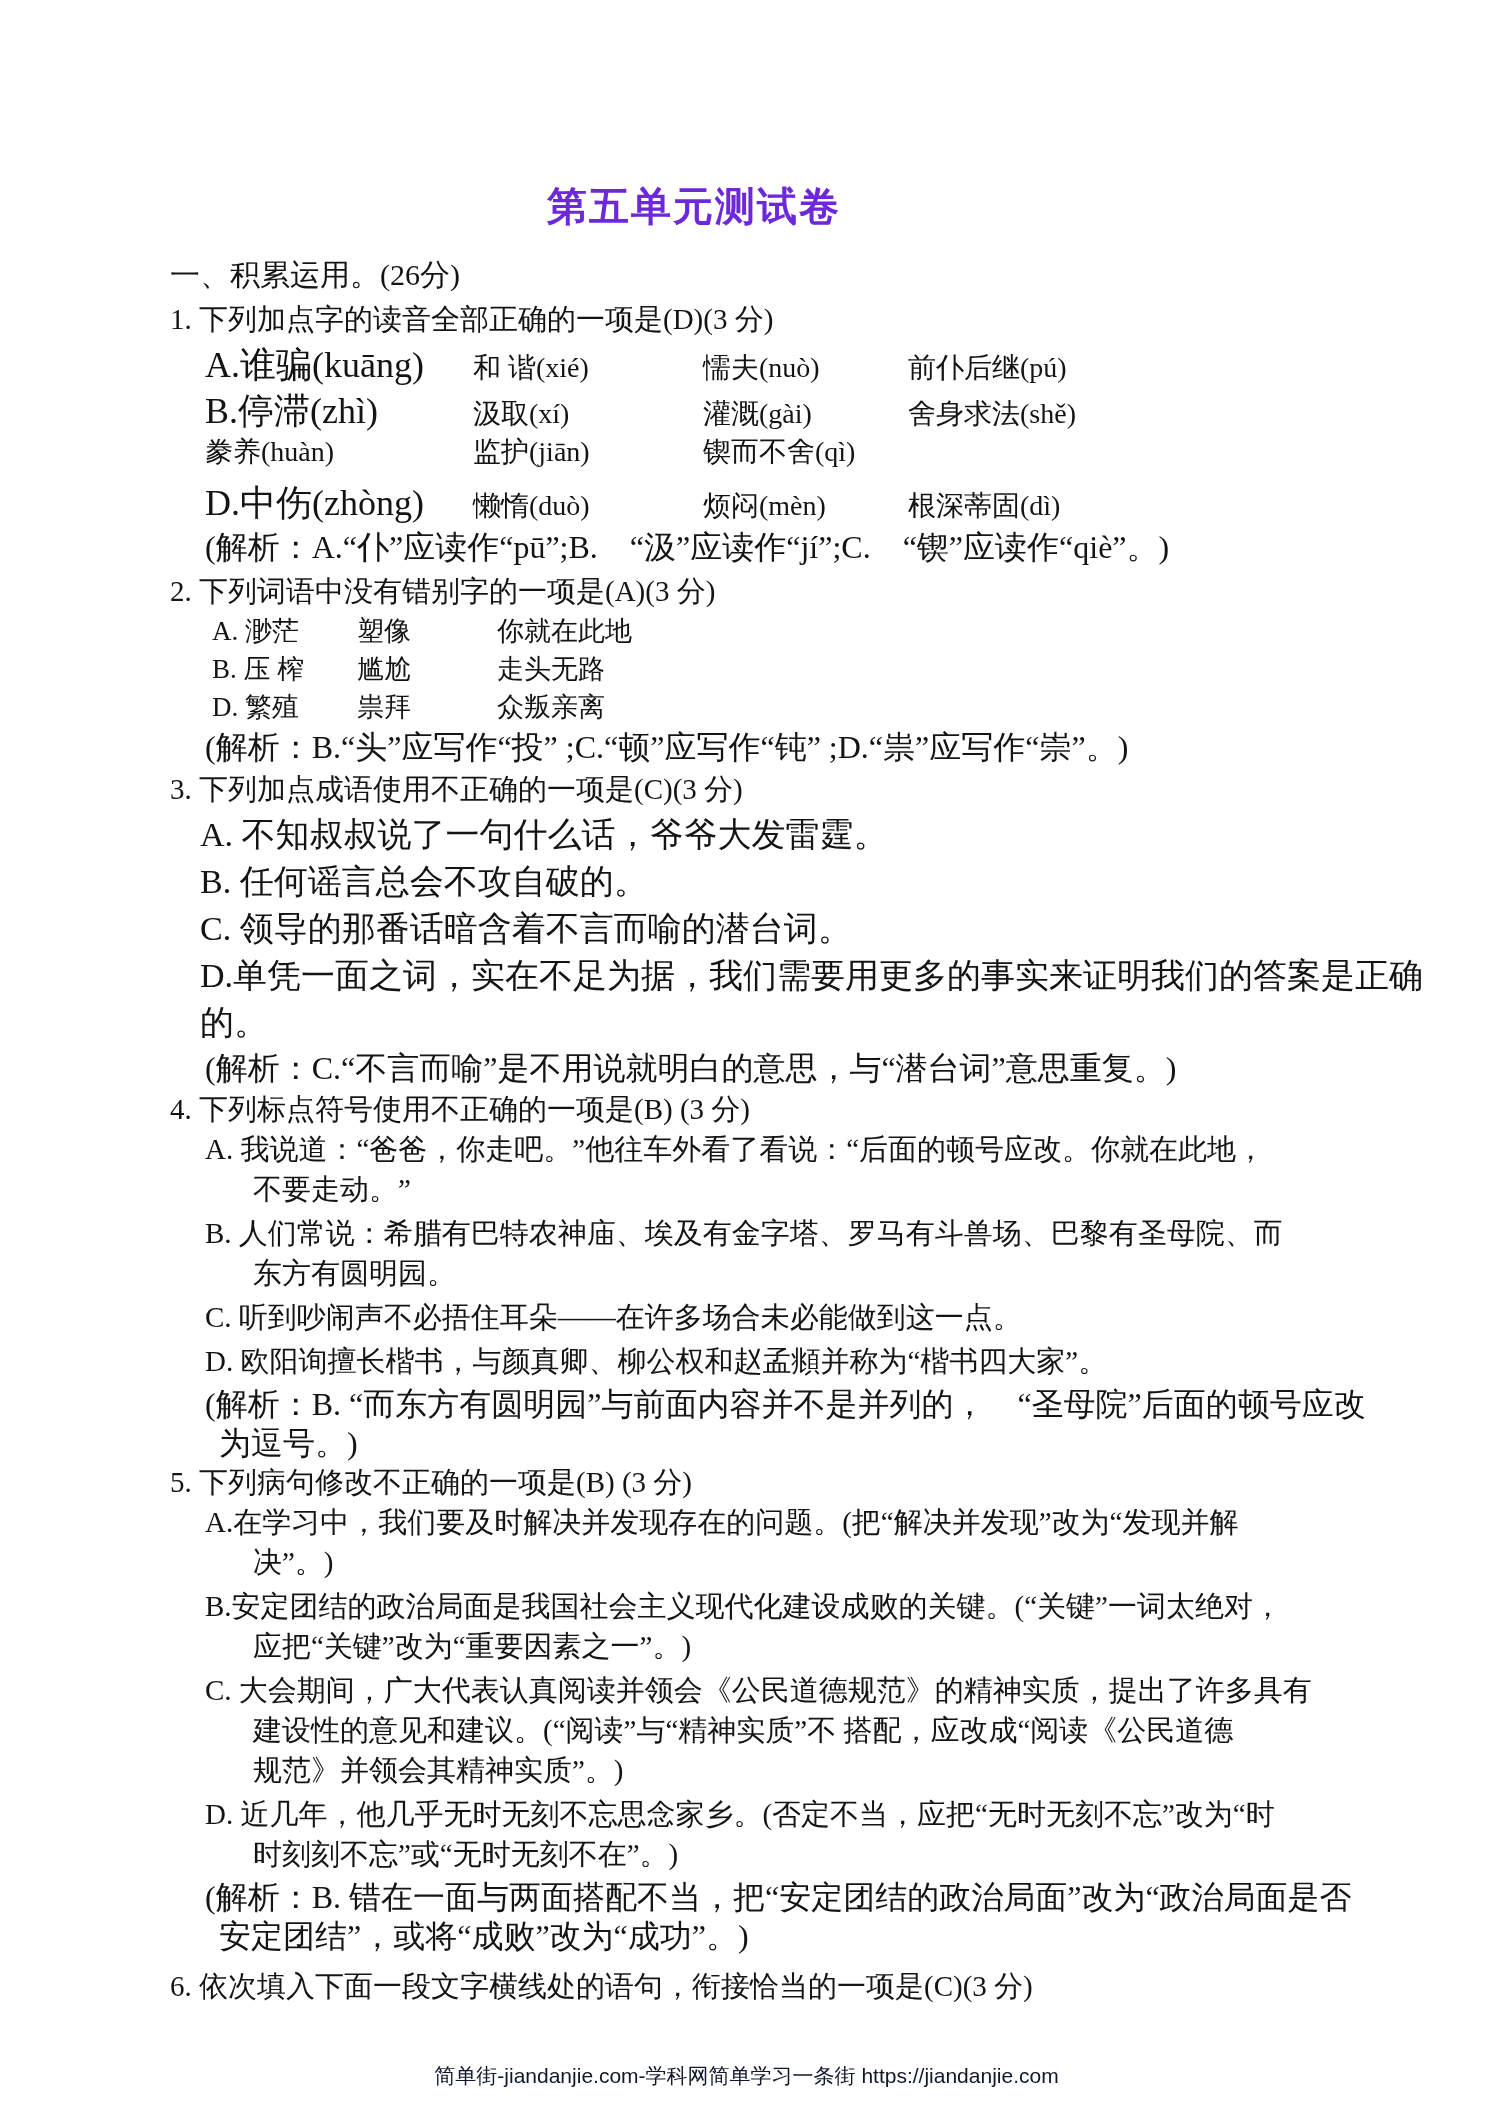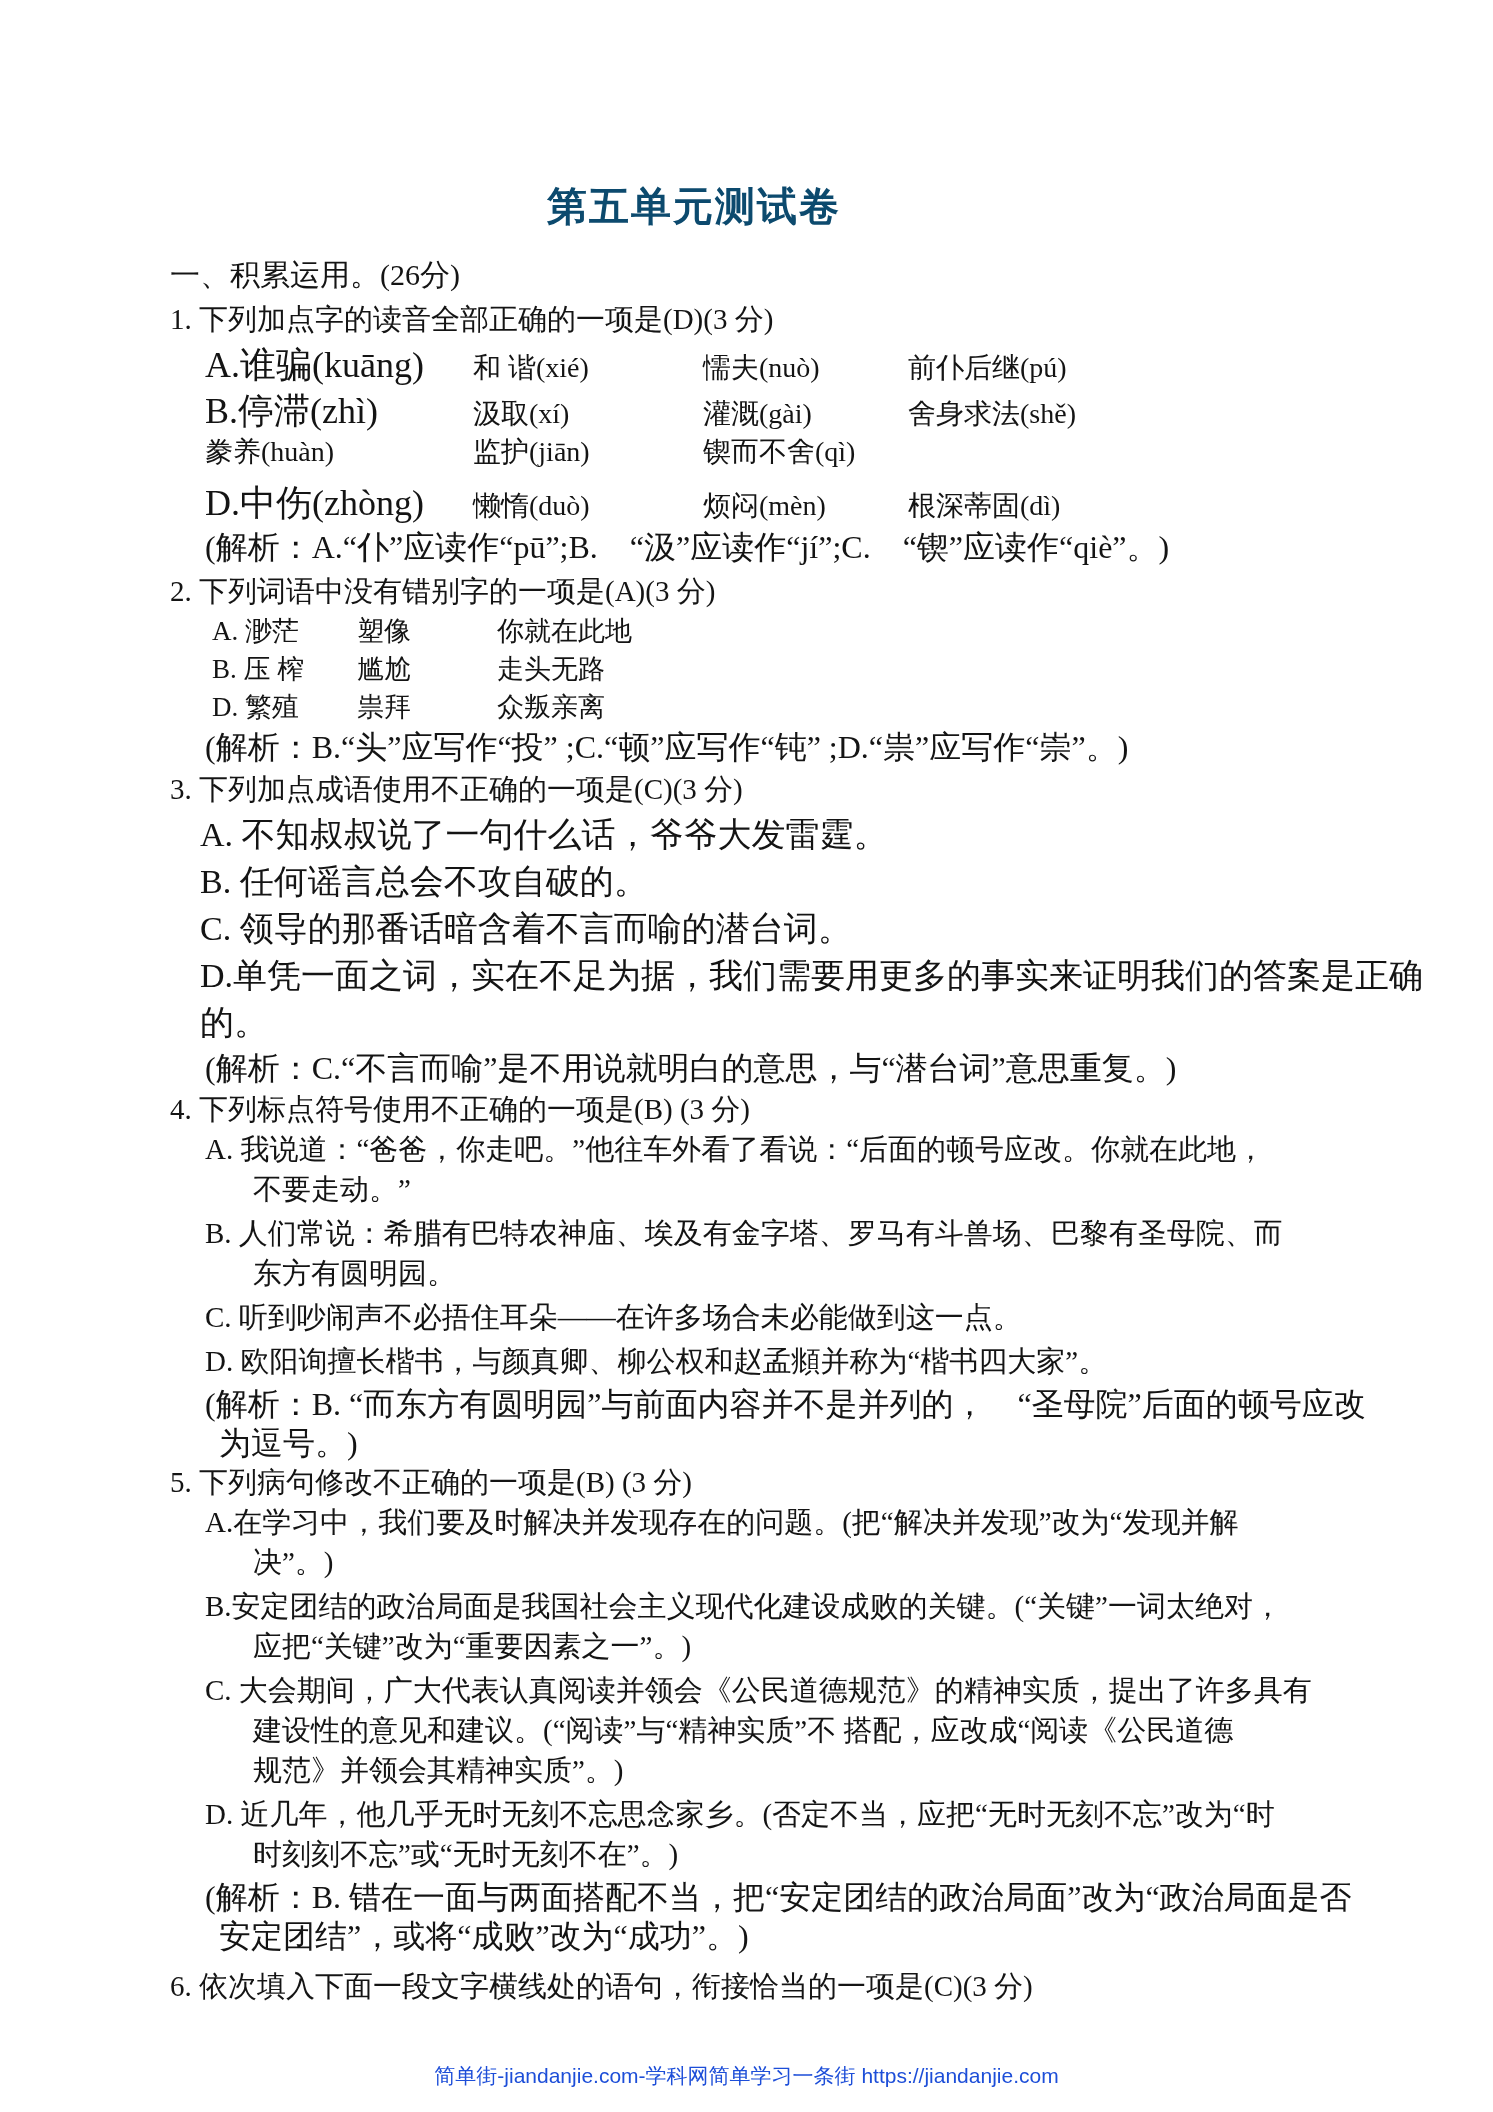--- a/index.html
+++ b/index.html
@@ -80,30 +80,30 @@
     text-indent:-48px;
     white-space:pre-line;
   }
   .q6{margin-top:8px;}
   .footer{
     position:absolute;
     left:0;right:0;
     bottom:22px;
     text-align:center;
     font-size:21px;
-    color:#1d4ed8;
+    color:#0f172a;
     font-family:"Liberation Sans","DejaVu Sans",sans-serif;
   }
 </style>
 </head>
 <body>
 
 <div class="page">
 
-  <div class="title" style="color: #0c4a6e;">第五单元测试卷</div>
+  <div class="title" style="color: #6d28d9;">第五单元测试卷</div>
 
   <div class="section-heading">一、积累运用。(26分)</div>
 
   <div class="stem">1. 下列加点字的读音全部正确的一项是(D)(3 分)</div>
   <div>
     <div class="q1-row">
       <span class="c1">A.谁骗(kuāng)</span>
       <span class="c2">和 谐(xié)</span>
       <span class="c3">懦夫(nuò)</span>
       <span class="c4">前仆后继(pú)</span>

